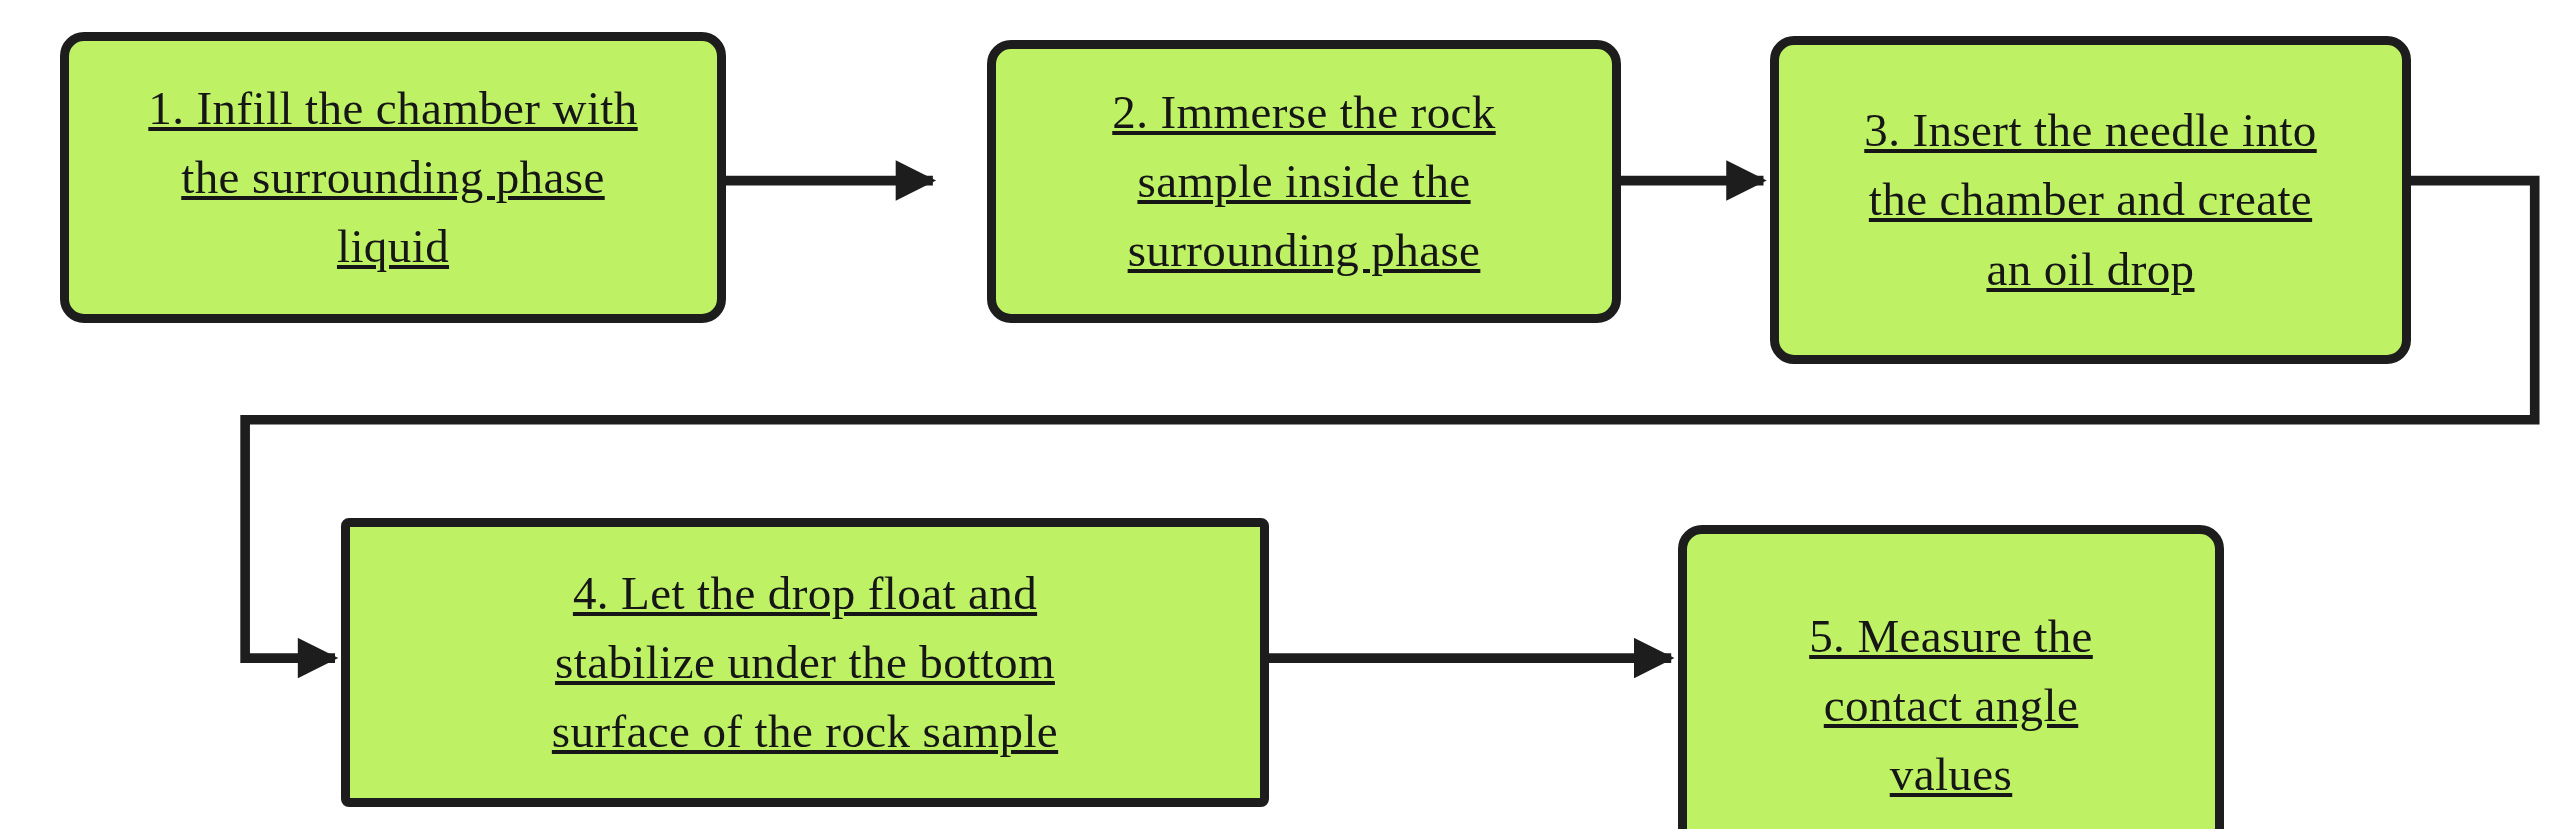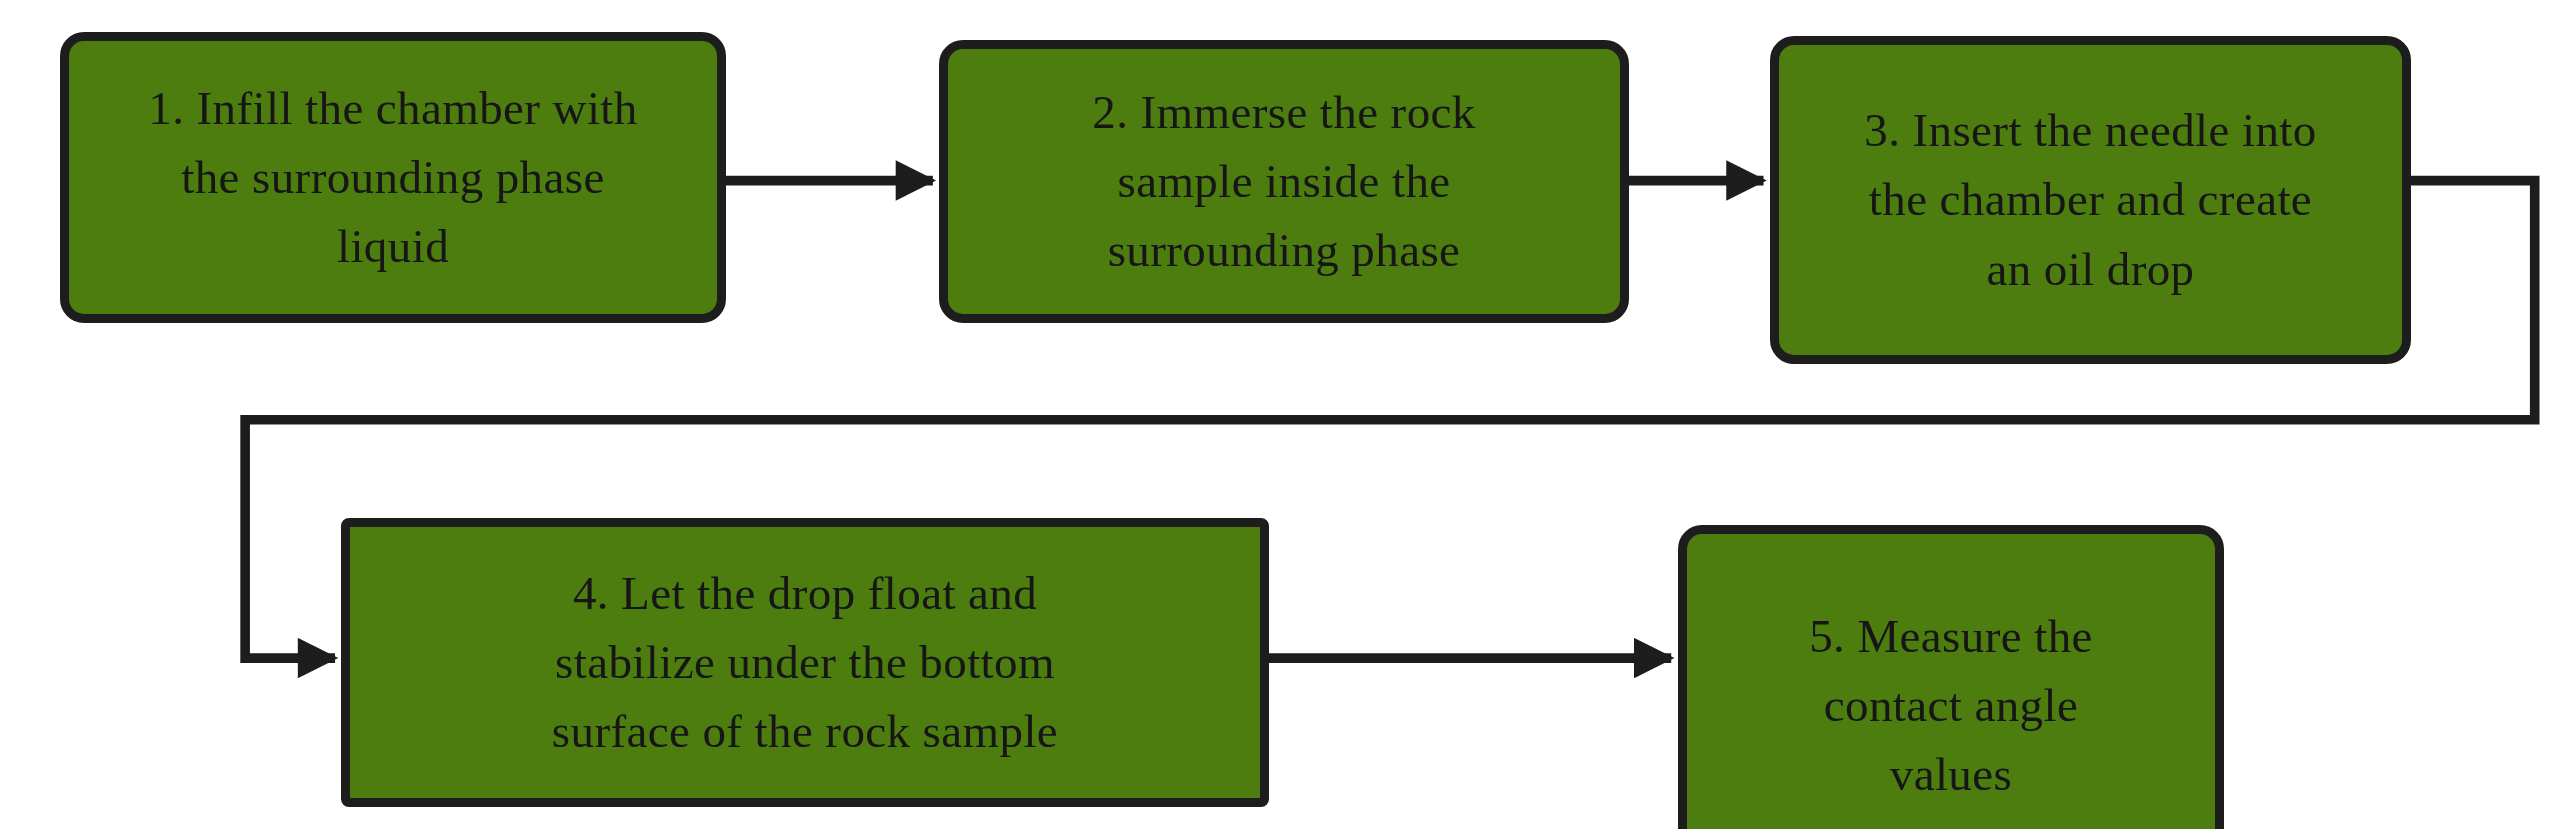--- a/index.html
+++ b/index.html
@@ -21,33 +21,34 @@
     top: 0;
     width: 2576px;
     height: 829px;
     pointer-events: none;
   }
   .node {
     position: absolute;
     box-sizing: border-box;
     border: 9.6px solid #1d1d1d;
     border-radius: 24px;
-    background: #4d7c0f;
+    background: #bef264;
     display: flex;
     align-items: center;
     justify-content: center;
     text-align: center;
     color: #161616;
     font-size: 47px;
     line-height: 1.47;
     white-space: pre-line;
     letter-spacing: 0.4px;
+    text-decoration: underline;
   }
   .node-1 { left: 60px;   top: 32px;  width: 666px; height: 291px; }
-  .node-2 { left: 939px; top: 40px;  width: 690px; height: 283px; }
+  .node-2 { left: 987px; top: 40px;  width: 634px; height: 283px; }
   .node-3 { left: 1770px; top: 36px;  width: 641px; height: 328px; }
   .node-4 { left: 341px;  top: 518px; width: 928px; height: 289px; border-radius: 8px; }
   .node-5 { left: 1678px; top: 525px; width: 546px; height: 361px; }
 </style>
 </head>
 <body>
 
 <div class="canvas">
 
   <svg class="edges-layer" viewBox="0 0 3209 1033" xmlns="http://www.w3.org/2000/svg">

